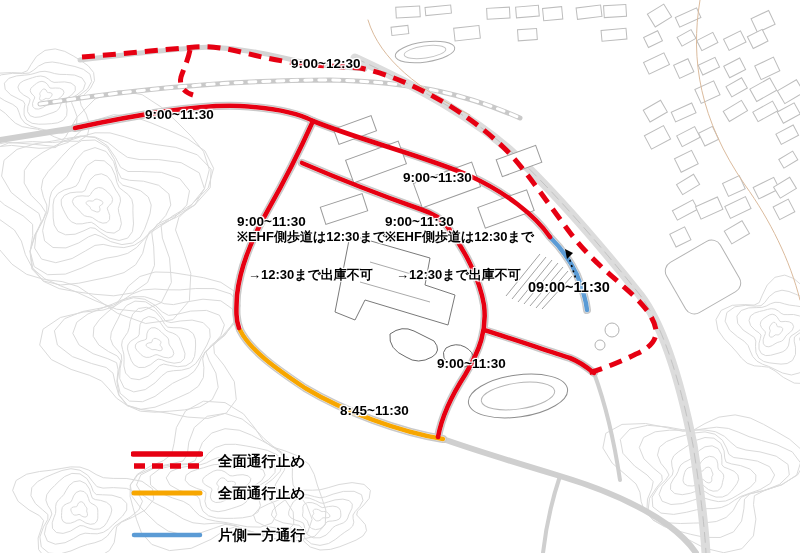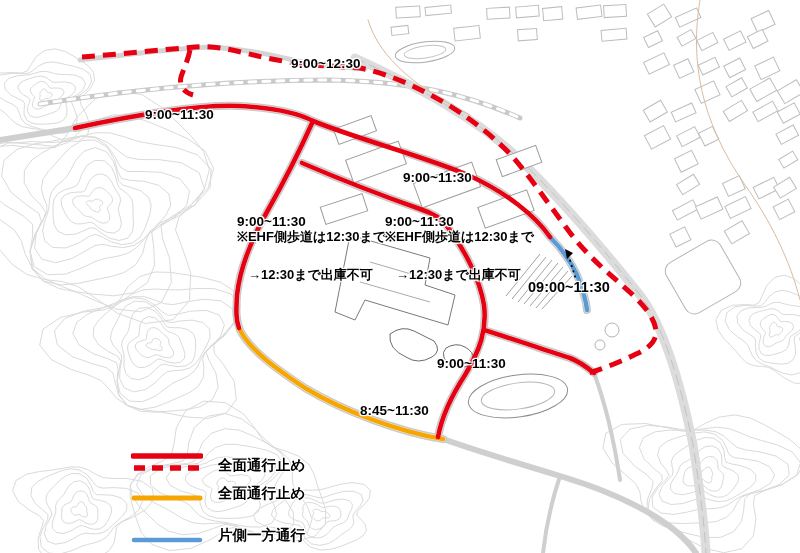--- a/index.html
+++ b/index.html
@@ -6,21 +6,21 @@
   #stage{position:relative;width:800px;height:553px;background:#ffffff;overflow:hidden;
          font-family:Liberation Sans, sans-serif;}
   #map-svg{position:absolute;left:0;top:0;}
   .maplabel{position:absolute;font-weight:bold;color:#000;white-space:nowrap;line-height:1.05;
     text-shadow:-1px -1px 0 #fff,1px -1px 0 #fff,-1px 1px 0 #fff,1px 1px 0 #fff,0 0 3px #fff,0 0 3px #fff;}
   .t13{font-size:13.5px;}
   .t14{font-size:14.5px;text-align:right;}
   .note{font-size:13px;font-weight:bold;margin-top:1px;}
   .note2{padding-left:11px;margin-top:24px;}
   #legend{position:absolute;left:131px;top:447px;display:flex;flex-direction:column;}
-  .legrow{display:flex;align-items:flex-end;gap:15px;}
+  .legrow{display:flex;align-items:center;gap:15px;}
   .legrow1{height:28px;}
   .legrow2{height:20px;margin-top:8px;}
   .legrow3{height:20px;margin-top:22px;}
   .leglabel{font-size:14.5px;font-weight:bold;color:#000;white-space:nowrap;
     text-shadow:-1px -1px 0 #fff,1px -1px 0 #fff,-1px 1px 0 #fff,1px 1px 0 #fff,0 0 3px #fff;}
   .sw{flex:0 0 auto;}
 </style>
 </head>
 <body>
 
@@ -241,21 +241,21 @@
 </div>
 
 <div class="maplabel t13" style="left:385px;top:215px;">
   <div>9:00~11:30</div>
   <div class="note">※EHF側歩道は12:30まで</div>
   <div class="note note2">→12:30まで出庫不可</div>
 </div>
 
 <div class="maplabel t14" style="left:528px;top:280px;">09:00~11:30</div>
 <div class="maplabel t13" style="left:437px;top:357px;">9:00~11:30</div>
-<div class="maplabel t13" style="left:360px;top:404px;">8:45~11:30</div>
+<div class="maplabel t13" style="left:340px;top:404px;">8:45~11:30</div>
 
 <div id="legend">
   <div class="legrow legrow1">
     <svg class="sw" width="72" height="24">
       <line x1="2" y1="5" x2="70" y2="5" stroke="#e60012" stroke-width="5.5" stroke-linecap="round"></line>
       <line x1="3" y1="17" x2="69" y2="17" stroke="#e60012" stroke-width="5.5" stroke-dasharray="11,7"></line>
     </svg>
     <span class="leglabel">全面通行止め</span>
   </div>
   <div class="legrow legrow2">

